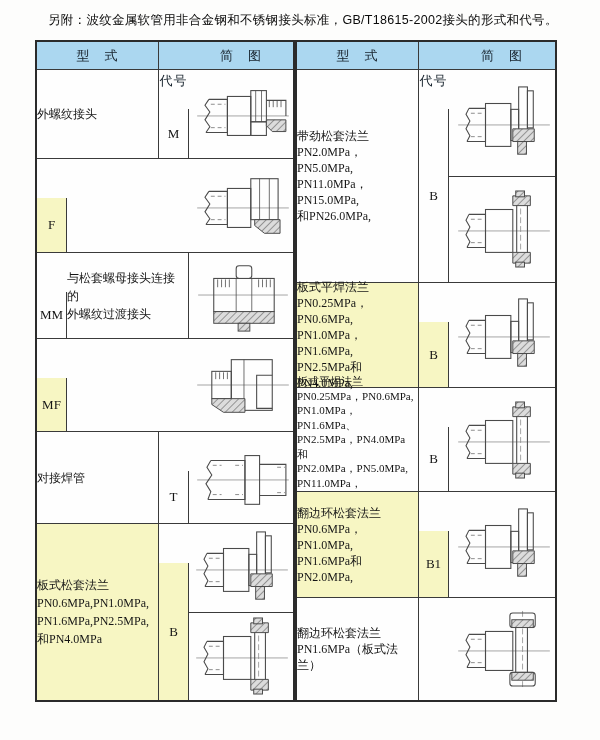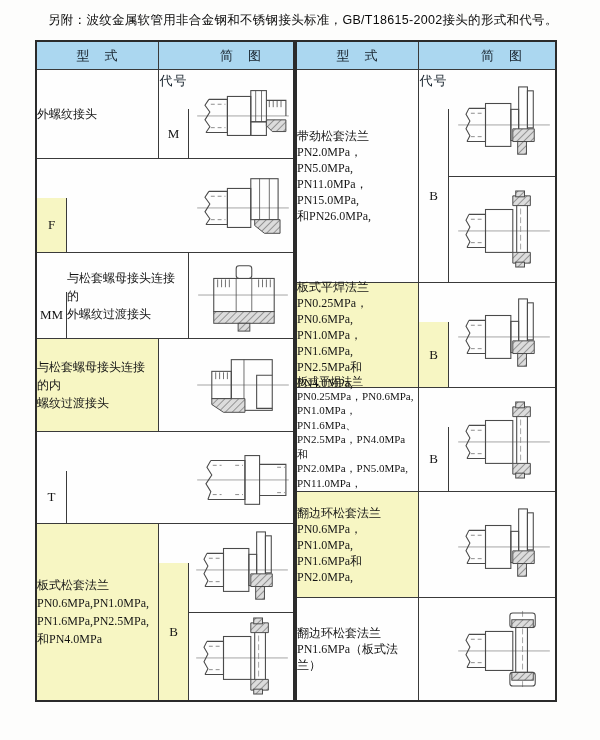--- a/index.html
+++ b/index.html
@@ -154,43 +154,45 @@
     <line class="tick" x1="74" y1="23" x2="74" y2="31"></line>
     <line class="tick" x1="78" y1="23" x2="78" y2="31"></line>
     <rect class="ht" x="20" y="56" width="62" height="12"></rect>
     <rect class="ht" x="45" y="68" width="12" height="8"></rect>
   </svg>
 </div>
           </div>
       </div>
 
       <div class="row lr4">
-        <div class="cell c-type hl">
-            <span class="type-text">与松套螺母接头连接的内
-螺纹过渡接头</span>
+        <div class="cell c-code hl">
+            <span>MF</span>
           </div>
         <div class="cell c-diag">
             <div class="dsub dwrap">
   <svg viewBox="0 0 100 80" width="100" height="78">
     <line class="cl" x1="3" y1="40" x2="97" y2="40"></line>
     <rect class="ln" x="18" y="26" width="20" height="28"></rect>
     <line class="tick" x1="22" y1="27" x2="22" y2="34"></line>
     <line class="tick" x1="26" y1="27" x2="26" y2="34"></line>
     <line class="tick" x1="30" y1="27" x2="30" y2="34"></line>
     <line class="tick" x1="34" y1="27" x2="34" y2="34"></line>
     <rect class="ln" x="38" y="14" width="42" height="52"></rect>
     <line class="tick" x1="51" y1="14" x2="51" y2="66"></line>
     <path class="ln" d="M80,30 H64 V64 H80"></path>
     <polygon class="ht" points="18,54 52,54 52,68 30,68 18,60"></polygon>
   </svg>
 </div>
           </div>
       </div>
 
       <div class="row lr5">
+        <div class="cell c-type">
+            <span class="type-text">对接焊管</span>
+          </div>
         <div class="cell c-code">
             <span>T</span>
           </div>
         <div class="cell c-diag">
             <div class="dsub dwrap">
   <svg viewBox="0 0 100 80" width="100" height="78">
     <line class="cl" x1="3" y1="42" x2="97" y2="42"></line>
     <path class="ln" d="M17,22 H52 V62 H14"></path>
     <polyline class="ln" points="17,22 13,29 18,37 12,46 17,54 14,62"></polyline>
     <line class="dsh" x1="19" y1="27" x2="28" y2="27"></line>
@@ -372,20 +374,23 @@
 </div>
           </div>
       </div>
 
       <div class="row rr4">
         <div class="cell c-type hl">
             <span class="type-text">翻边环松套法兰
 PN0.6MPa，PN1.0MPa,
 PN1.6MPa和PN2.0MPa,</span>
           </div>
+        <div class="cell c-code hl">
+            <span>B1</span>
+          </div>
         <div class="cell c-diag">
             <div class="dsub dwrap">
   <svg viewBox="0 0 100 80" width="100" height="78">
     <line class="cl" x1="2" y1="42" x2="96" y2="42"></line>
     <path class="ln" d="M13,25 H30 V59 H11"></path>
     <polyline class="ln" points="13,25 10,31 14,38 10,46 14,53 11,59"></polyline>
     <line class="dsh" x1="15" y1="30" x2="28" y2="30"></line>
     <line class="dsh" x1="15" y1="54" x2="28" y2="54"></line>
     <rect class="ln" x="30" y="20" width="26" height="44"></rect>
     <rect class="ln" x="56" y="26" width="8" height="32"></rect>

